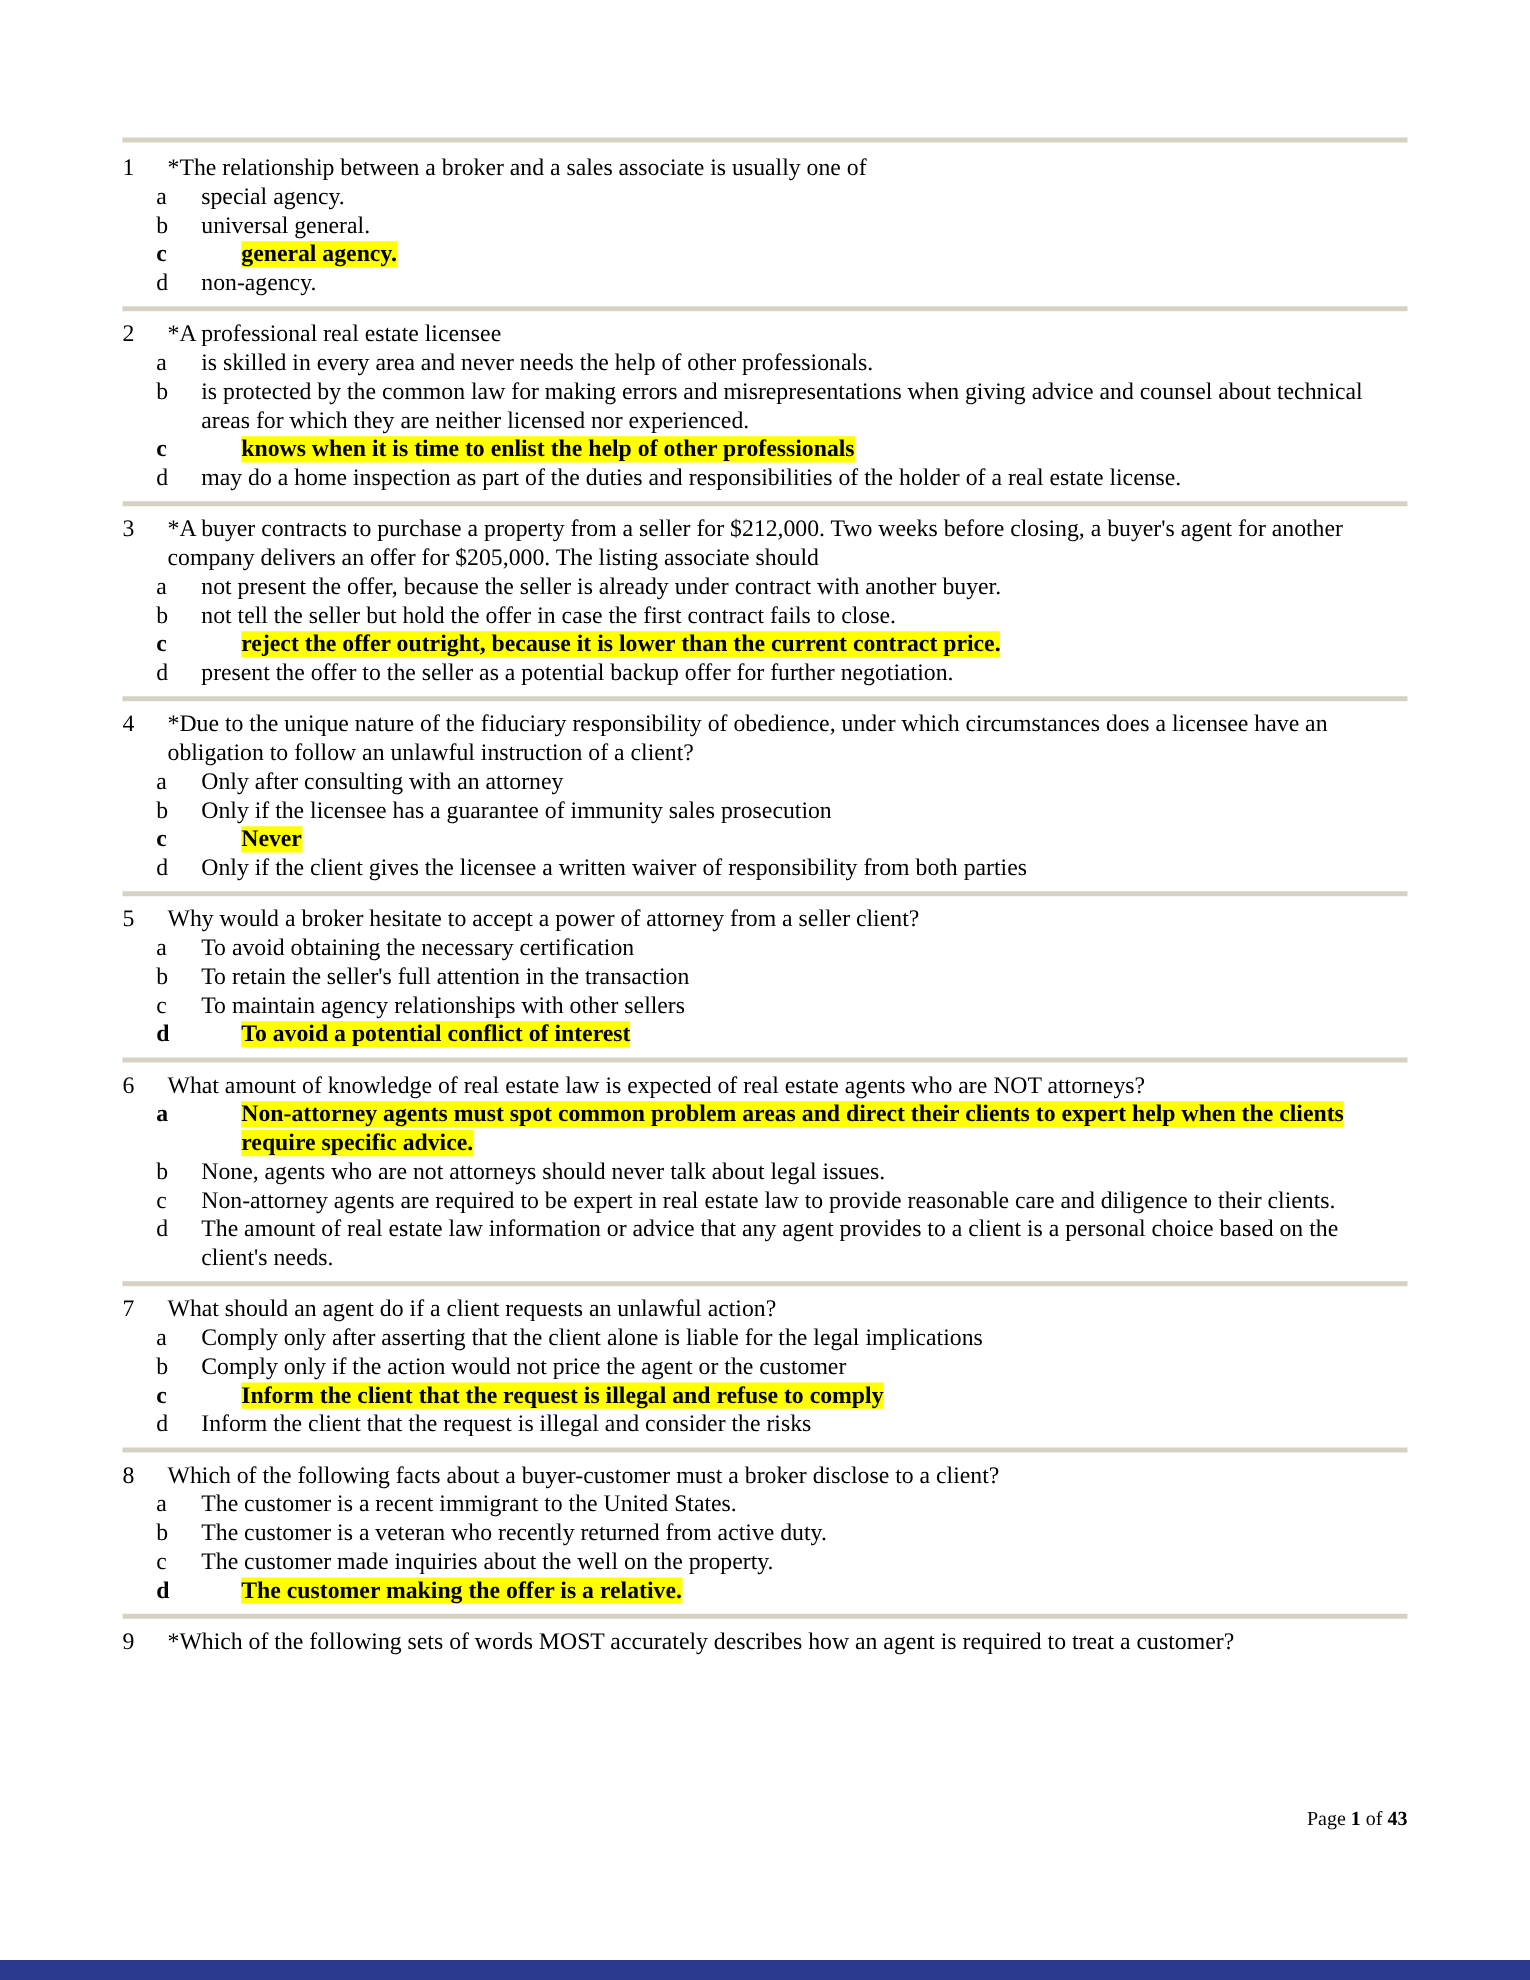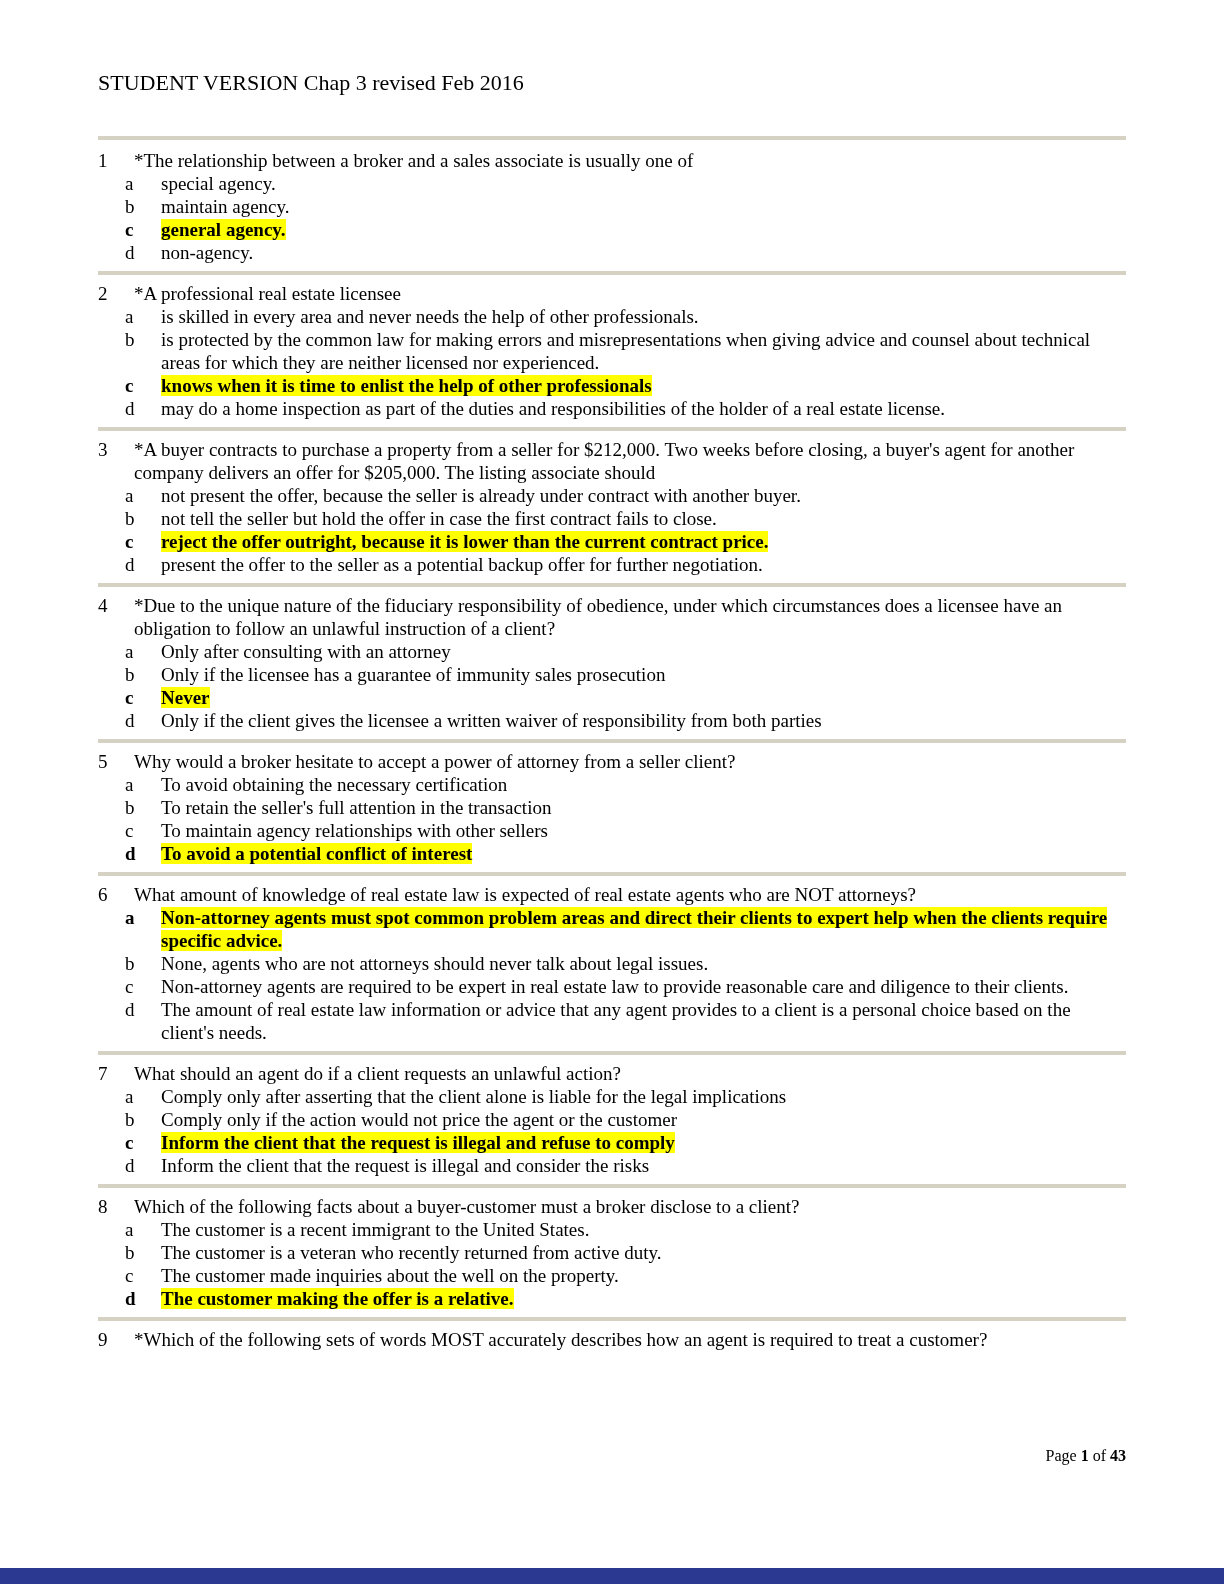--- a/index.html
+++ b/index.html
@@ -27,21 +27,21 @@
   .questions { margin-top: 9px; }
 
   .q-row, .opt-row { display: flex; font-size: 19px; line-height: 23px; }
   .q-num  { flex: none; width: 36px; }
   .q-text { flex: 1; }
   .opt-row { padding-left: 27px; }
   .opt-letter { flex: none; width: 36px; }
   .opt-text { flex: 1; }
 
   .opt-row.correct .opt-letter { font-weight: 700; }
-  .opt-row.correct .opt-text   { font-weight: 700; }
+  .opt-row.correct .opt-text   { font-weight: 700; margin-left: 32px; }
   .hl { background: var(--hl-color, #ffff00); }
 
   .divider {
     height: 4px;
     background: #d5d1c3;
     margin: 7px 0;
   }
 
   .footer {
     position: absolute;
@@ -57,40 +57,39 @@
     left: 0; bottom: 0;
     width: 100%; height: 16px;
     background: #2b3990;
   }
 </style>
 </head>
 <body>
 
 <div class="page">
 
-  <div class="doc-header">STUDENT VERSION Chap 3 revised Feb 2016</div>
 
   <div class="title-block">
   </div>
 
   <div class="divider"></div>
 
   <div class="questions">
       <div class="question">
         <div class="q-row">
           <div class="q-num">1</div>
           <div class="q-text">*The relationship between a broker and a sales associate is usually one of</div>
         </div>
         <div class="opt-row">
           <div class="opt-letter">a</div>
           <div class="opt-text"><span>special agency.</span></div>
         </div>
         <div class="opt-row">
           <div class="opt-letter">b</div>
-          <div class="opt-text"><span>maintain agency.</span></div>
+          <div class="opt-text"><span>universal general.</span></div>
         </div>
         <div class="opt-row correct">
           <div class="opt-letter">c</div>
           <div class="opt-text"><span class="hl">general agency.</span></div>
         </div>
         <div class="opt-row">
           <div class="opt-letter">d</div>
           <div class="opt-text"><span>non-agency.</span></div>
         </div>
       </div>

